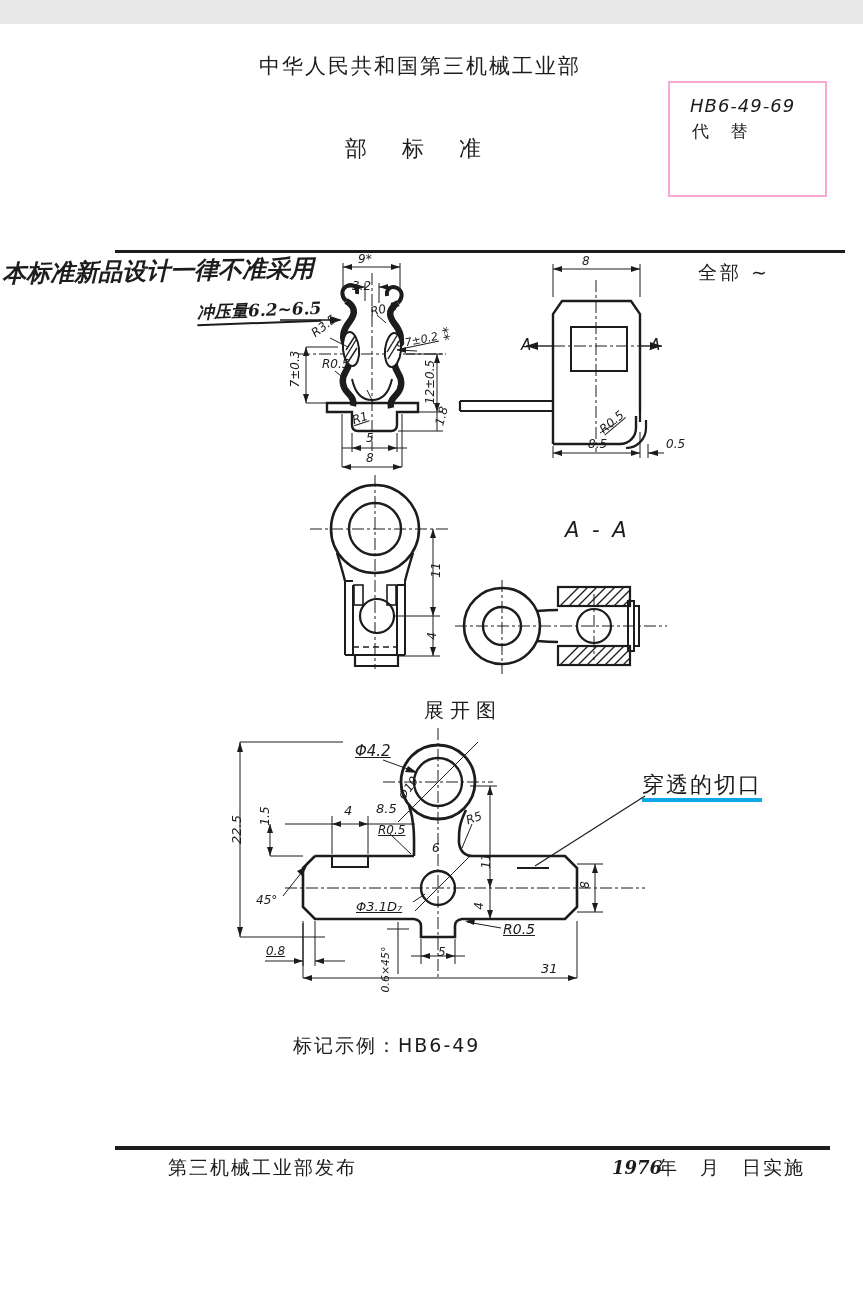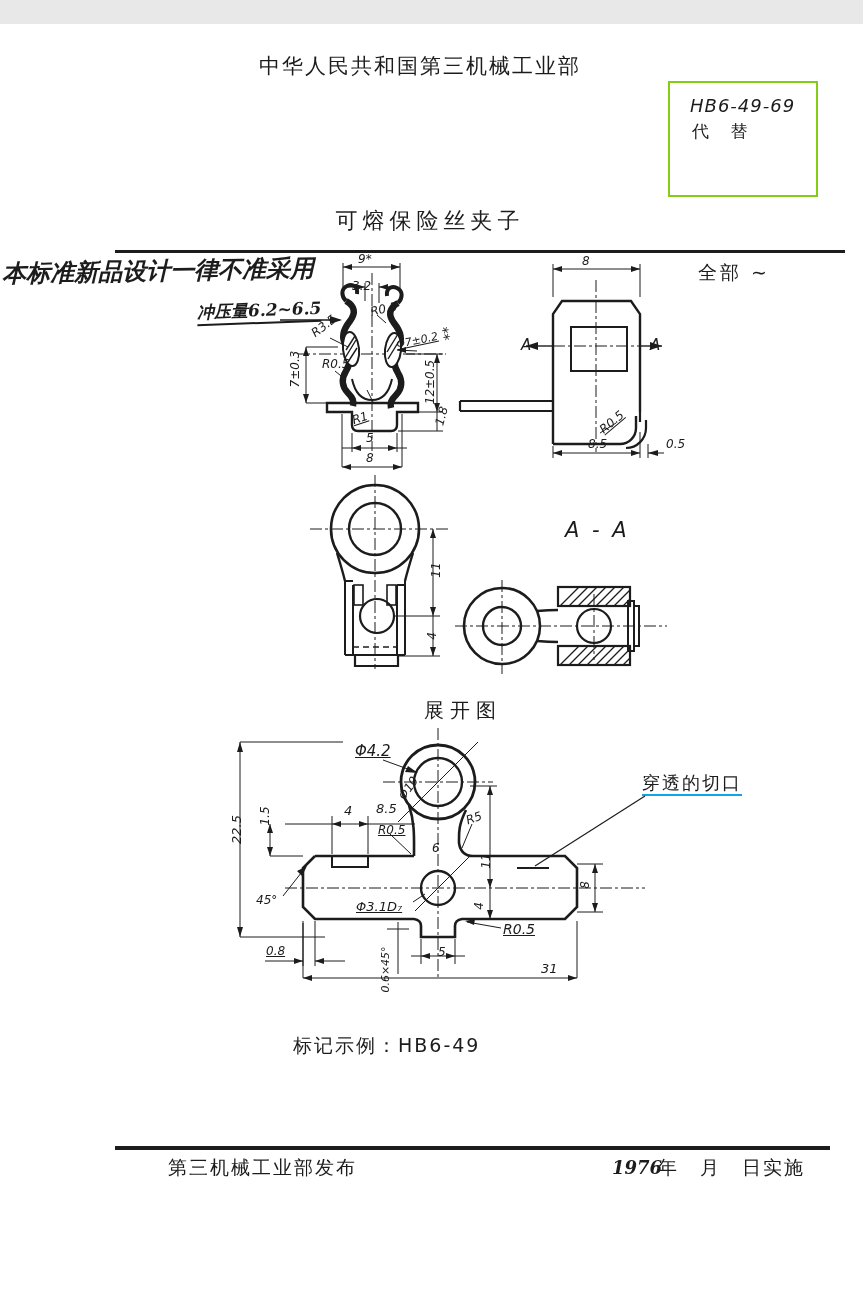--- a/index.html
+++ b/index.html
@@ -8,36 +8,36 @@
   .abs{position:absolute;}
   .cjk{font-family:"DejaVu Sans","Liberation Sans",sans-serif;white-space:nowrap;line-height:1.2;}
   .lbl{position:absolute;font:italic 12px "DejaVu Sans",sans-serif;color:#1c1c1c;
        white-space:nowrap;line-height:1;}
   .lbl.sm{font-size:11px;}
   .lbl.u{text-decoration:underline;}
   .rot{transform-origin:50% 50%;}
   .hand{font-family:"DejaVu Serif","Liberation Serif",serif;font-style:italic;font-weight:bold;}
   .rule{position:absolute;background:#1c1c1c;}
   .codebox{position:absolute;left:668px;top:57px;width:146px;height:112px;
-           border:2px solid #84cc16;}
+           border:2px solid #f9a8d4;padding-left:9px;}
   svg{position:absolute;overflow:visible;}
 </style>
 </head>
 <body>
 
 <div class="page">
 
   <div class="abs cjk" style="left:180px;top:30px;width:480px;text-align:center;font-size:21px;letter-spacing:2px;">中华人民共和国第三机械工业部</div>
+  <div class="abs cjk" style="left:180px;top:112px;width:480px;text-align:center;font-size:22px;letter-spacing:14px;">部  标  准</div>
 
   <div class="codebox">
     <div class="abs" style="left:20px;top:12px;font:italic 18px 'DejaVu Sans',sans-serif;letter-spacing:1px;">HB6-49-69</div>
     <div class="abs cjk" style="left:22px;top:38px;font-size:17px;letter-spacing:8px;">代  替</div>
   </div>
 
-  <div class="abs cjk" style="left:180px;top:184px;width:500px;text-align:center;font-size:22px;letter-spacing:5px;">可熔保险丝夹子</div>
 
   <div class="rule" style="left:115px;top:226px;width:730px;height:3px;"></div>
 
   <div class="abs cjk hand" style="left:2px;top:233px;font-size:24px;transform:rotate(-1deg);">本标准新品设计一律不准采用</div>
   <div class="abs cjk" style="left:698px;top:237px;font-size:19px;letter-spacing:3px;">全部 ∼</div>
   <div class="abs hand" style="left:197px;top:275px;font-size:17px;border-bottom:2px solid #1c1c1c;transform:rotate(-2deg);">冲压量6.2~6.5</div>
 
   <svg style="left:280px;top:225px;" width="185" height="225" viewBox="0 0 185 225">
     <g stroke="#1c1c1c" fill="none">
 
@@ -224,21 +224,21 @@
       <line x1="123" y1="153" x2="142" y2="134"></line>
         <line x1="132" y1="153" x2="151" y2="134"></line>
       <line x1="141" y1="153" x2="160" y2="134"></line>
         <line x1="150" y1="153" x2="169" y2="134"></line>
       <line x1="159" y1="153" x2="175" y2="137"></line>
         <line x1="168" y1="153" x2="175" y2="146"></line>
     </g>
   </svg>
 
   <span class="abs cjk" style="left:424px;top:674px;font-size:20px;letter-spacing:6px;">展开图</span>
-  <span class="abs cjk" style="left:642px;top:748px;font-size:18px;letter-spacing:2px;border-bottom:2px solid #0ea5e9;">穿透的切口</span>
+  <span class="abs cjk" style="left:642px;top:748px;font-size:22px;letter-spacing:2px;border-bottom:4px solid #0ea5e9;">穿透的切口</span>
 
   <svg style="left:225px;top:692px;" width="430" height="300" viewBox="0 0 430 300">
     <g stroke="#1c1c1c" fill="none">
 
       <line x1="213" y1="12" x2="213" y2="262" stroke-width="1" stroke-dasharray="12 3 3 3"></line>
       <line x1="60" y1="172" x2="420" y2="172" stroke-width="1" stroke-dasharray="12 3 3 3"></line>
       <line x1="158" y1="66" x2="268" y2="66" stroke-width="1" stroke-dasharray="12 3 3 3"></line>
       <line x1="173" y1="106" x2="253" y2="26" stroke-width="1"></line>
       <line x1="190" y1="195" x2="246" y2="139" stroke-width="1"></line>
 

